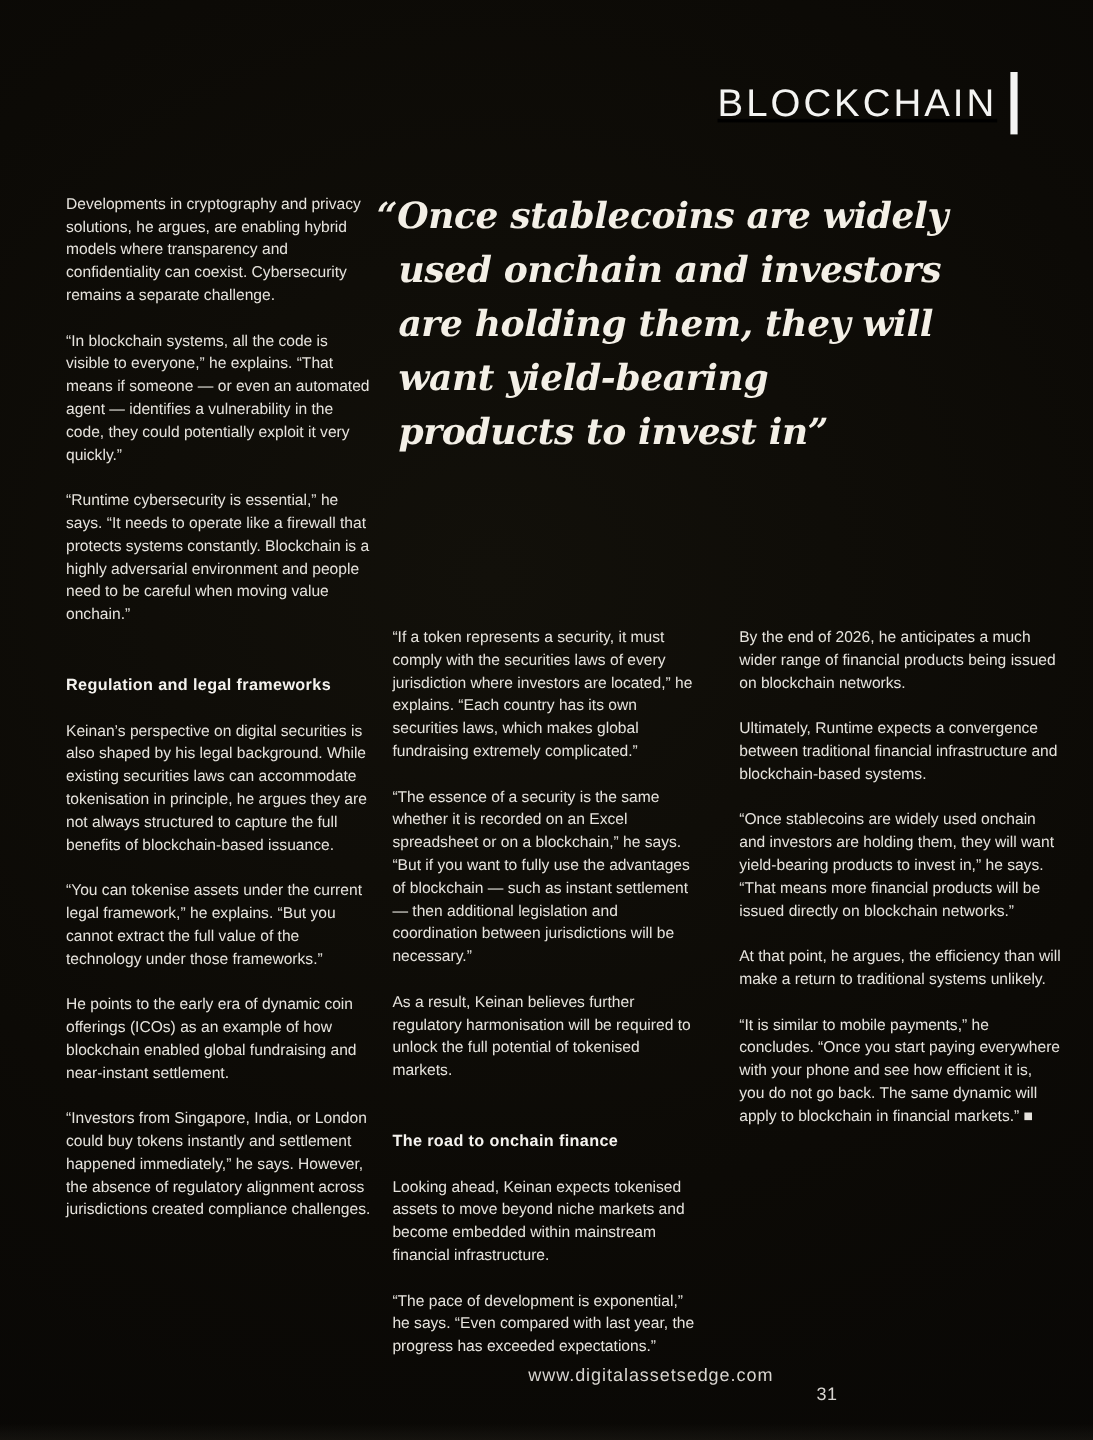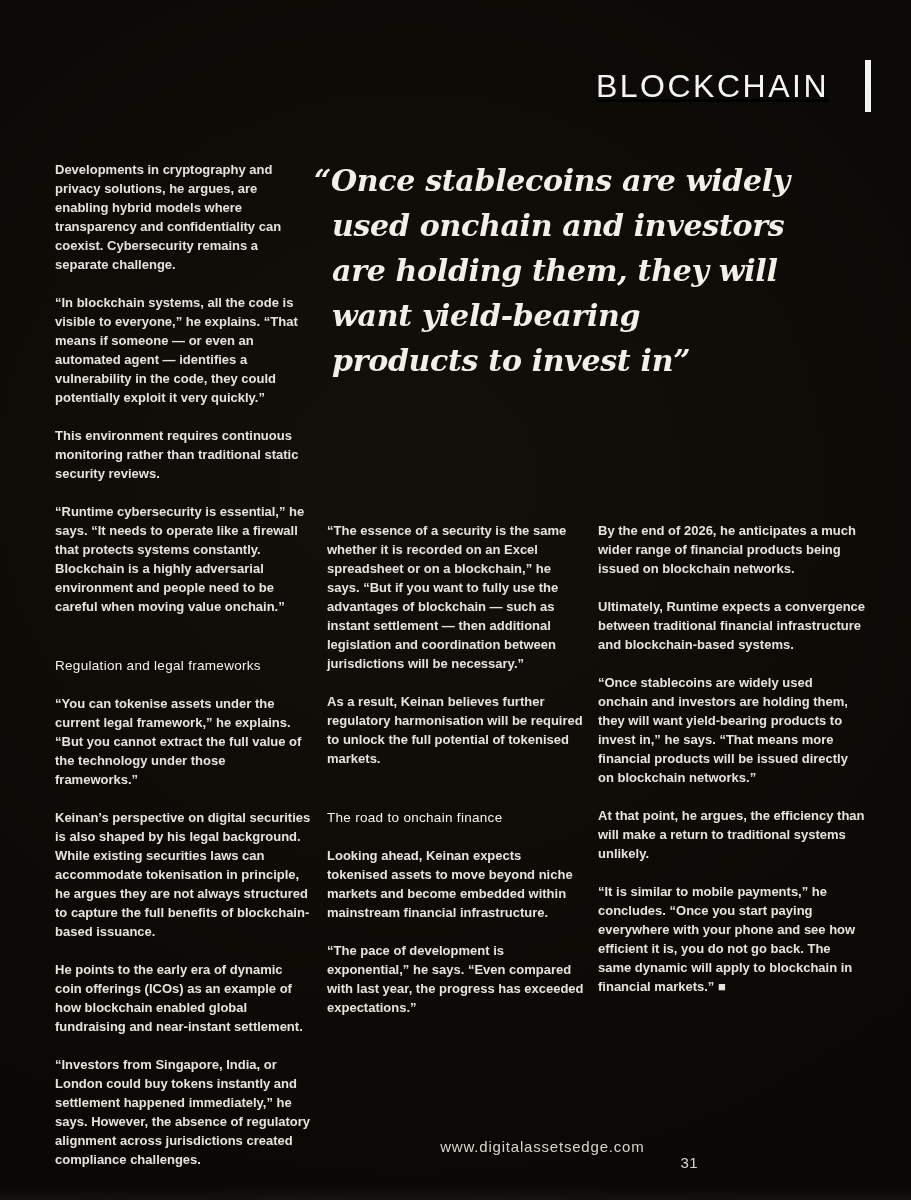--- a/index.html
+++ b/index.html
@@ -24,25 +24,25 @@
     left: 0; right: 0; bottom: 0;
     height: 14px;
     background: linear-gradient(0deg, rgba(90,85,72,0.14), rgba(0,0,0,0));
     pointer-events: none;
   }
 
   
   .masthead {
     position: absolute;
     top: 60px;
-    right: 40px;
+    right: 63px;
     height: 52px;
     display: flex;
     align-items: center;
-    gap: 36px;
+    gap: 11px;
     text-decoration: underline;
   }
   .section-title {
     color: #f4f4f2;
     font-size: 32px;
     font-weight: 300;
     letter-spacing: 2.5px;
     line-height: 52px;
     white-space: nowrap;
   }
@@ -69,32 +69,32 @@
     color: #f3efe6;
   }
 
   
   .column {
     position: absolute;
     color: #e6e3dd;
     font-size: 13px;
     line-height: 19px;
   }
-  .column p { margin: 0 0 19px 0; font-weight: bold; }
+  .column p { margin: 0 0 19px 0; }
   .col-heading {
     font-size: 13.5px;
-    font-weight: normal;
+    font-weight: bold;
     letter-spacing: 0.3px;
     color: #f5f3ef;
     margin: 40px 0 19px 0;
     line-height: 19px;
   }
   .col-1 { left: 55px;  top: 160px; width: 256px; }
   .col-2 { left: 327px; top: 521px; width: 257px; }
-  .col-3 { left: 598px; top: 521px; width: 268px; }
+  .col-3 { left: 616px; top: 521px; width: 268px; }
 
   
   .footer {
     position: absolute;
     left: 0;
     top: 1133px;
     width: 752px;
     height: 26px;
     display: flex;
     justify-content: flex-end;
@@ -115,30 +115,30 @@
   <header class="masthead">
     <span class="section-title">BLOCKCHAIN</span>
     <span class="header-rule"></span>
   </header>
 
   <div class="pullquote">“Once stablecoins are widely used onchain and investors are holding them, they will want yield-bearing products to invest in”</div>
 
   <section class="column col-1">
     <p>Developments in cryptography and privacy solutions, he argues, are enabling hybrid models where transparency and confidentiality can coexist. Cybersecurity remains a separate challenge.</p>
     <p>“In blockchain systems, all the code is visible to everyone,” he explains. “That means if someone — or even an automated agent — identifies a vulnerability in the code, they could potentially exploit it very quickly.”</p>
-    <p>This environment requires continuous monitoring rather than traditional static security reviews.</p>
     <p>“Runtime cybersecurity is essential,” he says. “It needs to operate like a firewall that protects systems constantly. Blockchain is a highly adversarial environment and people need to be careful when moving value onchain.”</p>
     <h3 class="col-heading">Regulation and legal frameworks</h3>
+    <p>Keinan’s perspective on digital securities is also shaped by his legal background. While existing securities laws can accommodate tokenisation in principle, he argues they are not always structured to capture the full benefits of blockchain-based issuance.</p>
     <p>“You can tokenise assets under the current legal framework,” he explains. “But you cannot extract the full value of the technology under those frameworks.”</p>
-    <p>Keinan’s perspective on digital securities is also shaped by his legal background. While existing securities laws can accommodate tokenisation in principle, he argues they are not always structured to capture the full benefits of blockchain-based issuance.</p>
     <p>He points to the early era of dynamic coin offerings (ICOs) as an example of how blockchain enabled global fundraising and near-instant settlement.</p>
     <p>“Investors from Singapore, India, or London could buy tokens instantly and settlement happened immediately,” he says. However, the absence of regulatory alignment across jurisdictions created compliance challenges.</p>
   </section>
 
   <section class="column col-2">
+    <p>“If a token represents a security, it must comply with the securities laws of every jurisdiction where investors are located,” he explains. “Each country has its own securities laws, which makes global fundraising extremely complicated.”</p>
     <p>“The essence of a security is the same whether it is recorded on an Excel spreadsheet or on a blockchain,” he says. “But if you want to fully use the advantages of blockchain — such as instant settlement — then additional legislation and coordination between jurisdictions will be necessary.”</p>
     <p>As a result, Keinan believes further regulatory harmonisation will be required to unlock the full potential of tokenised markets.</p>
     <h3 class="col-heading">The road to onchain finance</h3>
     <p>Looking ahead, Keinan expects tokenised assets to move beyond niche markets and become embedded within mainstream financial infrastructure.</p>
     <p>“The pace of development is exponential,” he says. “Even compared with last year, the progress has exceeded expectations.”</p>
   </section>
 
   <section class="column col-3">
     <p>By the end of 2026, he anticipates a much wider range of financial products being issued on blockchain networks.</p>
     <p>Ultimately, Runtime expects a convergence between traditional financial infrastructure and blockchain-based systems.</p>

